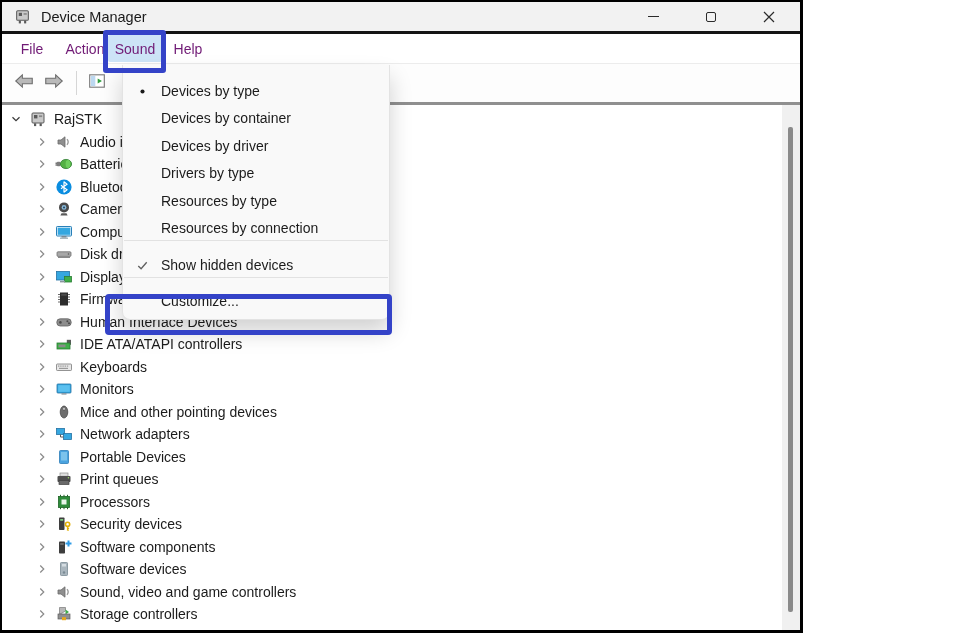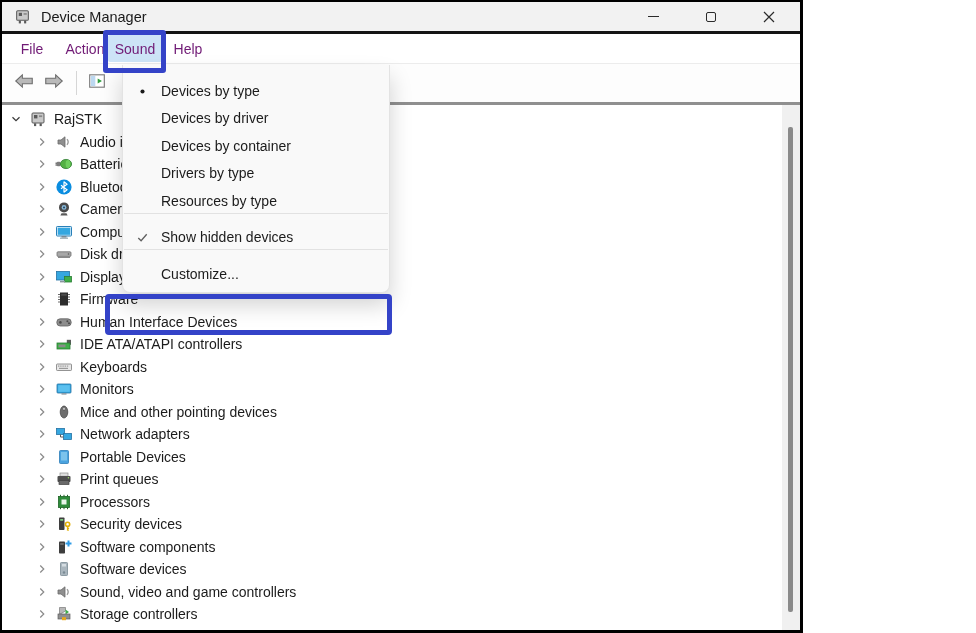--- a/index.html
+++ b/index.html
@@ -525,33 +525,37 @@
       <div class="dd-item">
         <span class="dd-glyph">
           <svg viewBox="0 0 16 16">
             <circle cx="8" cy="8" r="2.2" fill="#1b1b1b"></circle>
           </svg>
         </span>
         <span>Devices by type</span>
       </div>
       <div class="dd-item">
         <span class="dd-glyph"></span>
+        <span>Devices by container</span>
+      </div>
+      <div class="dd-item">
+        <span class="dd-glyph"></span>
         <span>Devices by driver</span>
-      </div>
-      <div class="dd-item">
-        <span class="dd-glyph"></span>
-        <span>Devices by container</span>
       </div>
       <div class="dd-item">
         <span class="dd-glyph"></span>
         <span>Drivers by type</span>
       </div>
       <div class="dd-item">
         <span class="dd-glyph"></span>
         <span>Resources by type</span>
+      </div>
+      <div class="dd-item">
+        <span class="dd-glyph"></span>
+        <span>Resources by connection</span>
       </div>
       <div class="menu-sep"></div>
       <div class="dd-item">
         <span class="dd-glyph">
           <svg viewBox="0 0 16 16">
             <path d="M3.5 8.5 L6.5 11.5 L12.5 4.5" fill="none" stroke="#5f5f5f" stroke-width="1.4"></path>
           </svg>
         </span>
         <span>Show hidden devices</span>
       </div>

